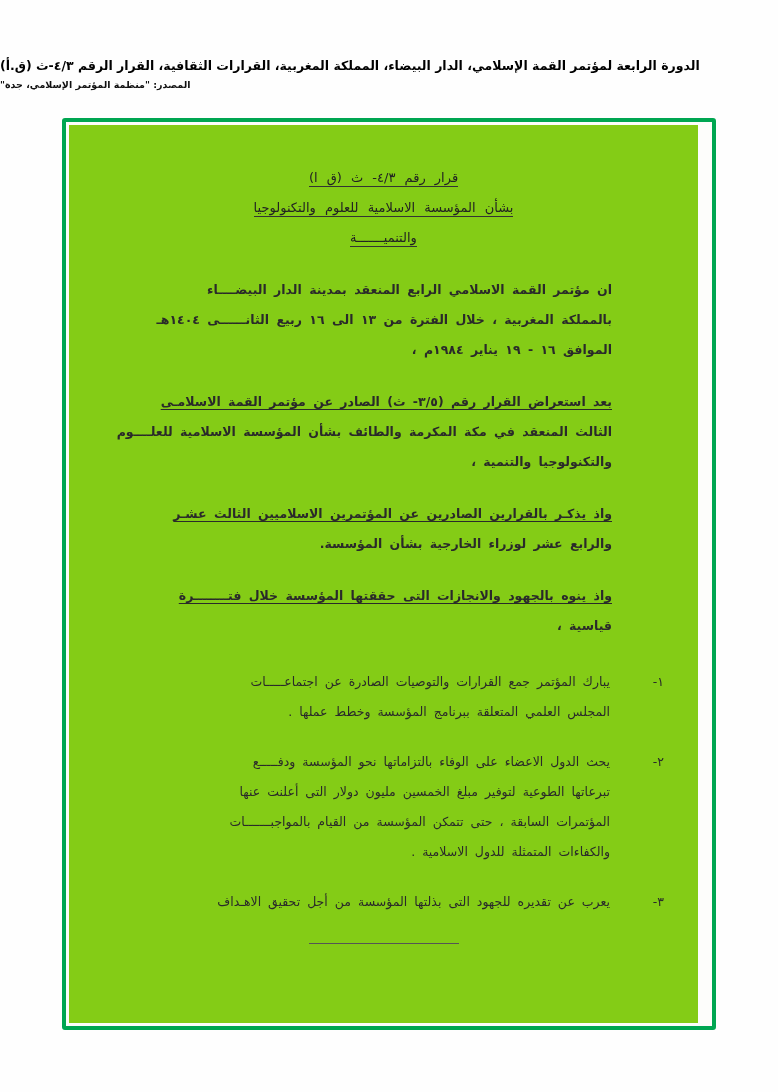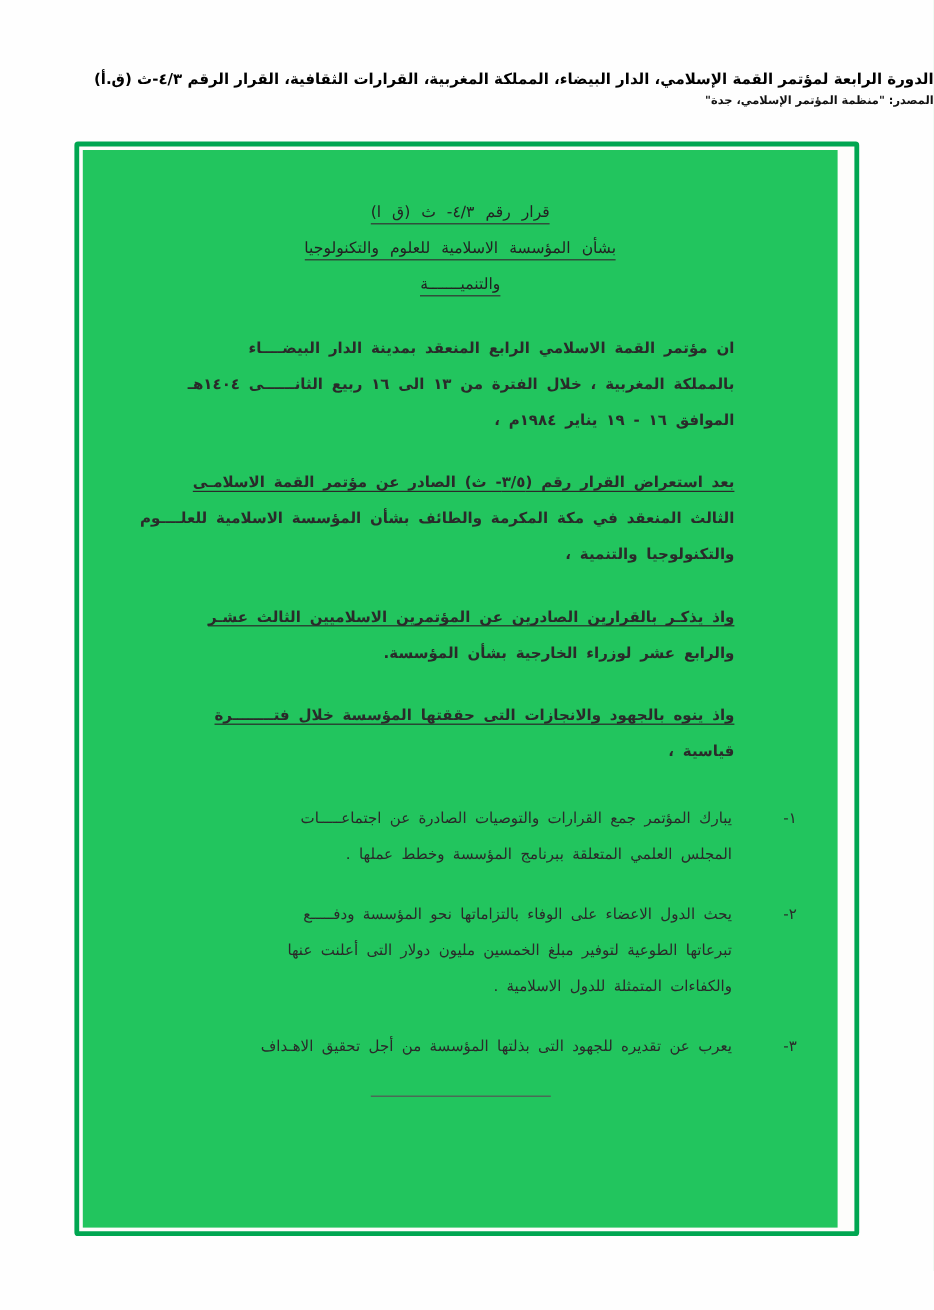--- a/index.html
+++ b/index.html
@@ -21,21 +21,21 @@
     inset: 0;
     background: #fefefe;
   }
 
   
   .header {
     position: absolute;
     top: 58px;
     left: 0;
     right: 0;
-    text-align: right;
+    text-align: left;
     direction: rtl;
   }
   .header-title {
     font-family: "DejaVu Sans", sans-serif;
     font-size: 12.5px;
     font-weight: bold;
     color: #000;
     letter-spacing: 0px;
     line-height: 1.3;
   }
@@ -58,21 +58,21 @@
     box-sizing: border-box;
     background: #fdfdfb;
   }
   
   .paper {
     position: absolute;
     top: 3px;
     left: 3px;
     right: 14px;
     bottom: 3px;
-    background: #22c55e;
+    background: #84cc16;
     box-sizing: border-box;
     overflow: hidden;
   }
   .paper:after {
     
     content: "";
     position: absolute;
     top: 0;
     bottom: 0;
     left: -14px;
@@ -224,20 +224,21 @@
               <p>يبارك المؤتمر جمع القرارات والتوصيات الصادرة عن اجتماعـــــات</p>
               <p>المجلس العلمي المتعلقة ببرنامج المؤسسة وخطط عملها .</p>
             </div>
           </div>
 
           <div class="item">
             <div class="item-num tw">٢-</div>
             <div class="item-body tw">
               <p>يحث الدول الاعضاء على الوفاء بالتزاماتها نحو المؤسسة ودفـــــع</p>
               <p>تبرعاتها الطوعية لتوفير مبلغ الخمسين مليون دولار التى أعلنت عنها</p>
+              <p>المؤتمرات السابقة ، حتى تتمكن المؤسسة من القيام بالمواجبـــــــات</p>
               <p>والكفاءات المتمثلة للدول الاسلامية .</p>
             </div>
           </div>
 
           <div class="item">
             <div class="item-num tw">٣-</div>
             <div class="item-body tw">
               <p>يعرب عن تقديره للجهود التى بذلتها المؤسسة من أجل تحقيق الاهـداف</p>
             </div>
           </div>

